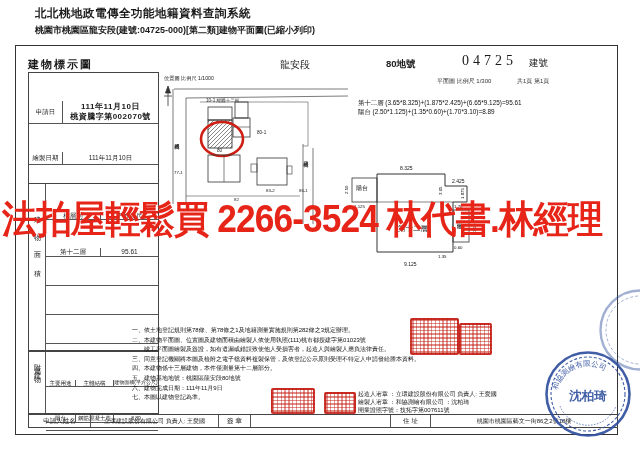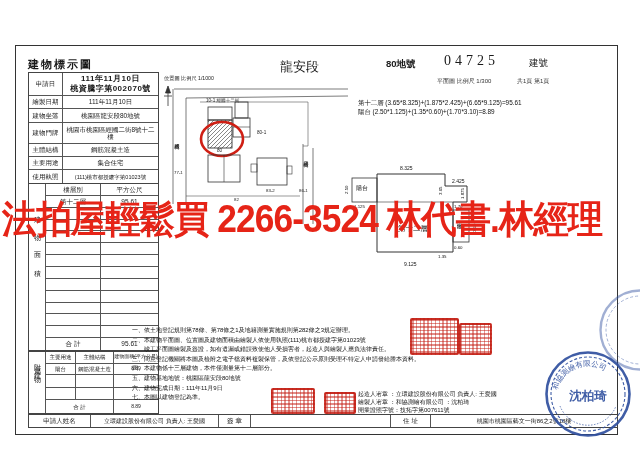--- a/index.html
+++ b/index.html
@@ -7,29 +7,29 @@
         font-family:"Liberation Sans",sans-serif;color:#1a1a1a;}
   .abs{position:absolute;}
   
   .sys-title{left:35px;top:6px;font-size:11.5px;font-weight:bold;letter-spacing:.5px;}
   .query-date{left:386px;top:12px;font-size:8px;}
   .subtitle{left:35px;top:24px;font-size:9px;font-weight:bold;}
   
   .doc-frame{left:15px;top:45px;width:601px;height:388px;border:1.5px solid #333;}
   
   .doc-title{left:28px;top:57px;font-size:11px;font-weight:bold;letter-spacing:2px;}
-  .sec-name{left:280px;top:58px;font-size:13px;}
+  .sec-name{left:280px;top:58px;font-size:10px;}
   .land-no{left:386px;top:58px;font-size:9.5px;font-weight:bold;}
-  .bldg-no{left:444px;top:53px;font-size:14px;font-family:"Liberation Serif",serif;letter-spacing:4px;}
+  .bldg-no{left:462px;top:53px;font-size:14px;font-family:"Liberation Serif",serif;letter-spacing:4px;}
   .bldg-no-label{left:529px;top:57px;font-size:9.5px;}
   .plan-scale{left:437px;top:77px;font-size:6px;color:#333;}
   .page-info{left:517px;top:77px;font-size:6px;color:#333;}
   
   .tbl{border:1px solid #444;box-sizing:border-box;background:#fff;}
-  .trow{display:flex;border-bottom:1px solid #555;box-sizing:border-box;}
+  .trow{display:flex;border-bottom:1px solid #555;box-sizing:border-box;margin-top:28px;}
   .trow:last-child{border-bottom:none;}
   .cell{display:flex;align-items:center;justify-content:center;border-right:1px solid #555;
         box-sizing:border-box;font-size:6.5px;text-align:center;line-height:1.15;overflow:hidden;}
   .cell:last-child{border-right:none;}
   
   .info-tbl{left:28px;top:72px;width:131px;}
   .info-label{width:34px;flex:none;color:#222;}
   .info-value{flex:1;padding:1px;}
   .v-strong{font-weight:bold;font-size:8px;line-height:1.2;letter-spacing:.5px;}
   
@@ -65,20 +65,22 @@
   
   .stamp-main{left:544px;top:350px;z-index:25;opacity:.92;}
   .stamp-ghost{left:598px;top:288px;z-index:24;opacity:.45;}
   svg text{font-family:"Liberation Sans",sans-serif;}
 </style>
 </head>
 <body>
 
 <div class="page">
 
+  <div class="abs sys-title">北北桃地政電傳全功能地籍資料查詢系統</div>
+  <div class="abs subtitle">桃園市桃園區龍安段(建號:04725-000)[第二類]建物平面圖(已縮小列印)</div>
 
   <div class="abs doc-frame"></div>
 
   <div class="abs doc-title">建物標示圖</div>
   <div class="abs sec-name">龍安段</div>
   <div class="abs land-no">80地號</div>
   <div class="abs bldg-no">04725</div>
   <div class="abs bldg-no-label">建號</div>
   <div class="abs plan-scale">平面圖 比例尺 1/300</div>
   <div class="abs page-info">共1頁 第1頁</div>

